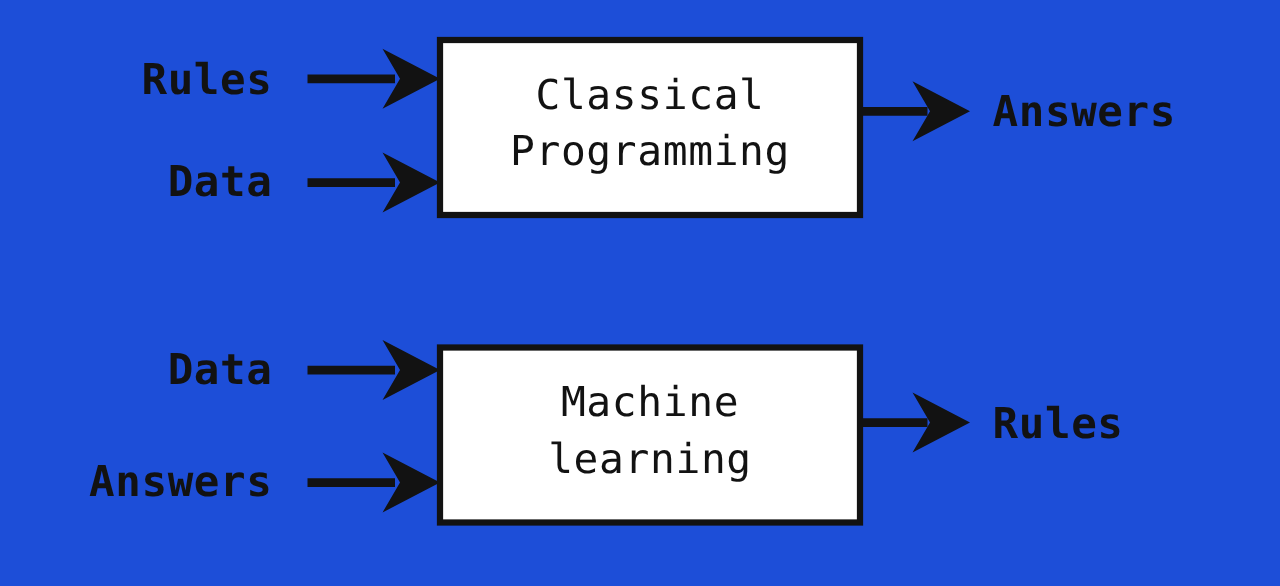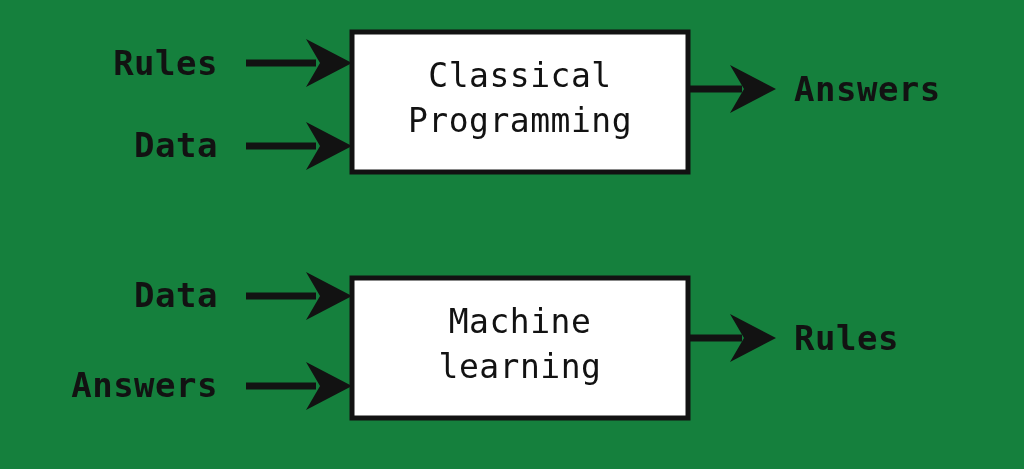--- a/index.html
+++ b/index.html
@@ -8,21 +8,21 @@
     padding: 0;
     background: #ffffff;
   }
   body {
     font-family: "DejaVu Sans Mono", "Liberation Mono", monospace;
   }
   #diagram-root {
     position: relative;
     width: 1024px;
     height: 469px;
-    background: #15803d;
+    background: #1d4ed8;
     overflow: hidden;
   }
   #diagram-svg {
     position: absolute;
     top: 0;
     left: 0;
     width: 1024px;
     height: 469px;
     display: block;
   }

